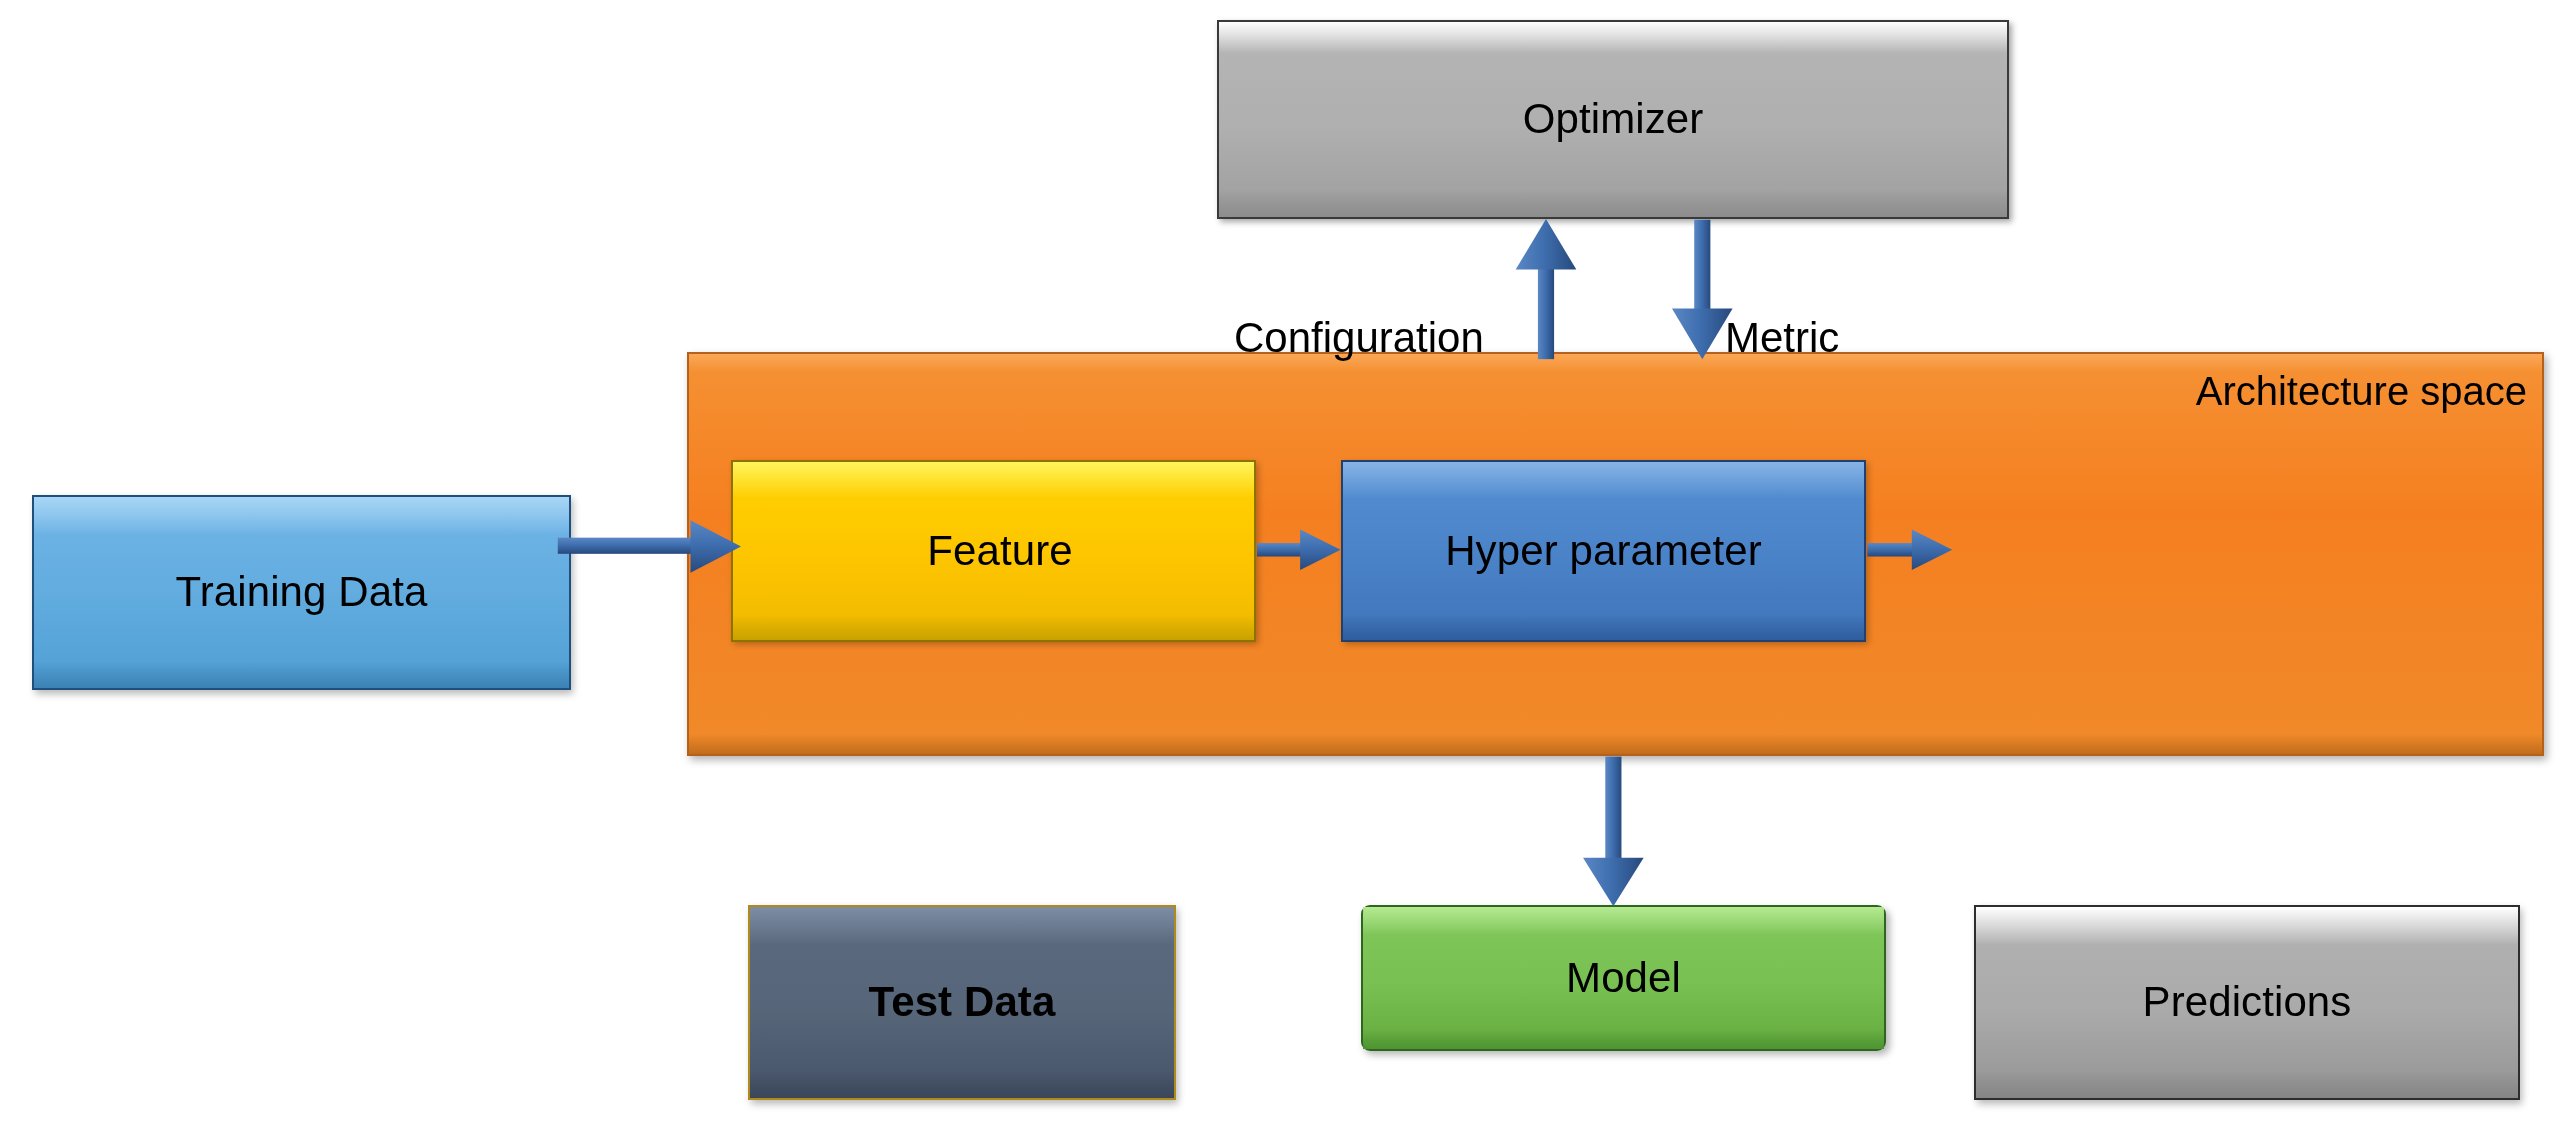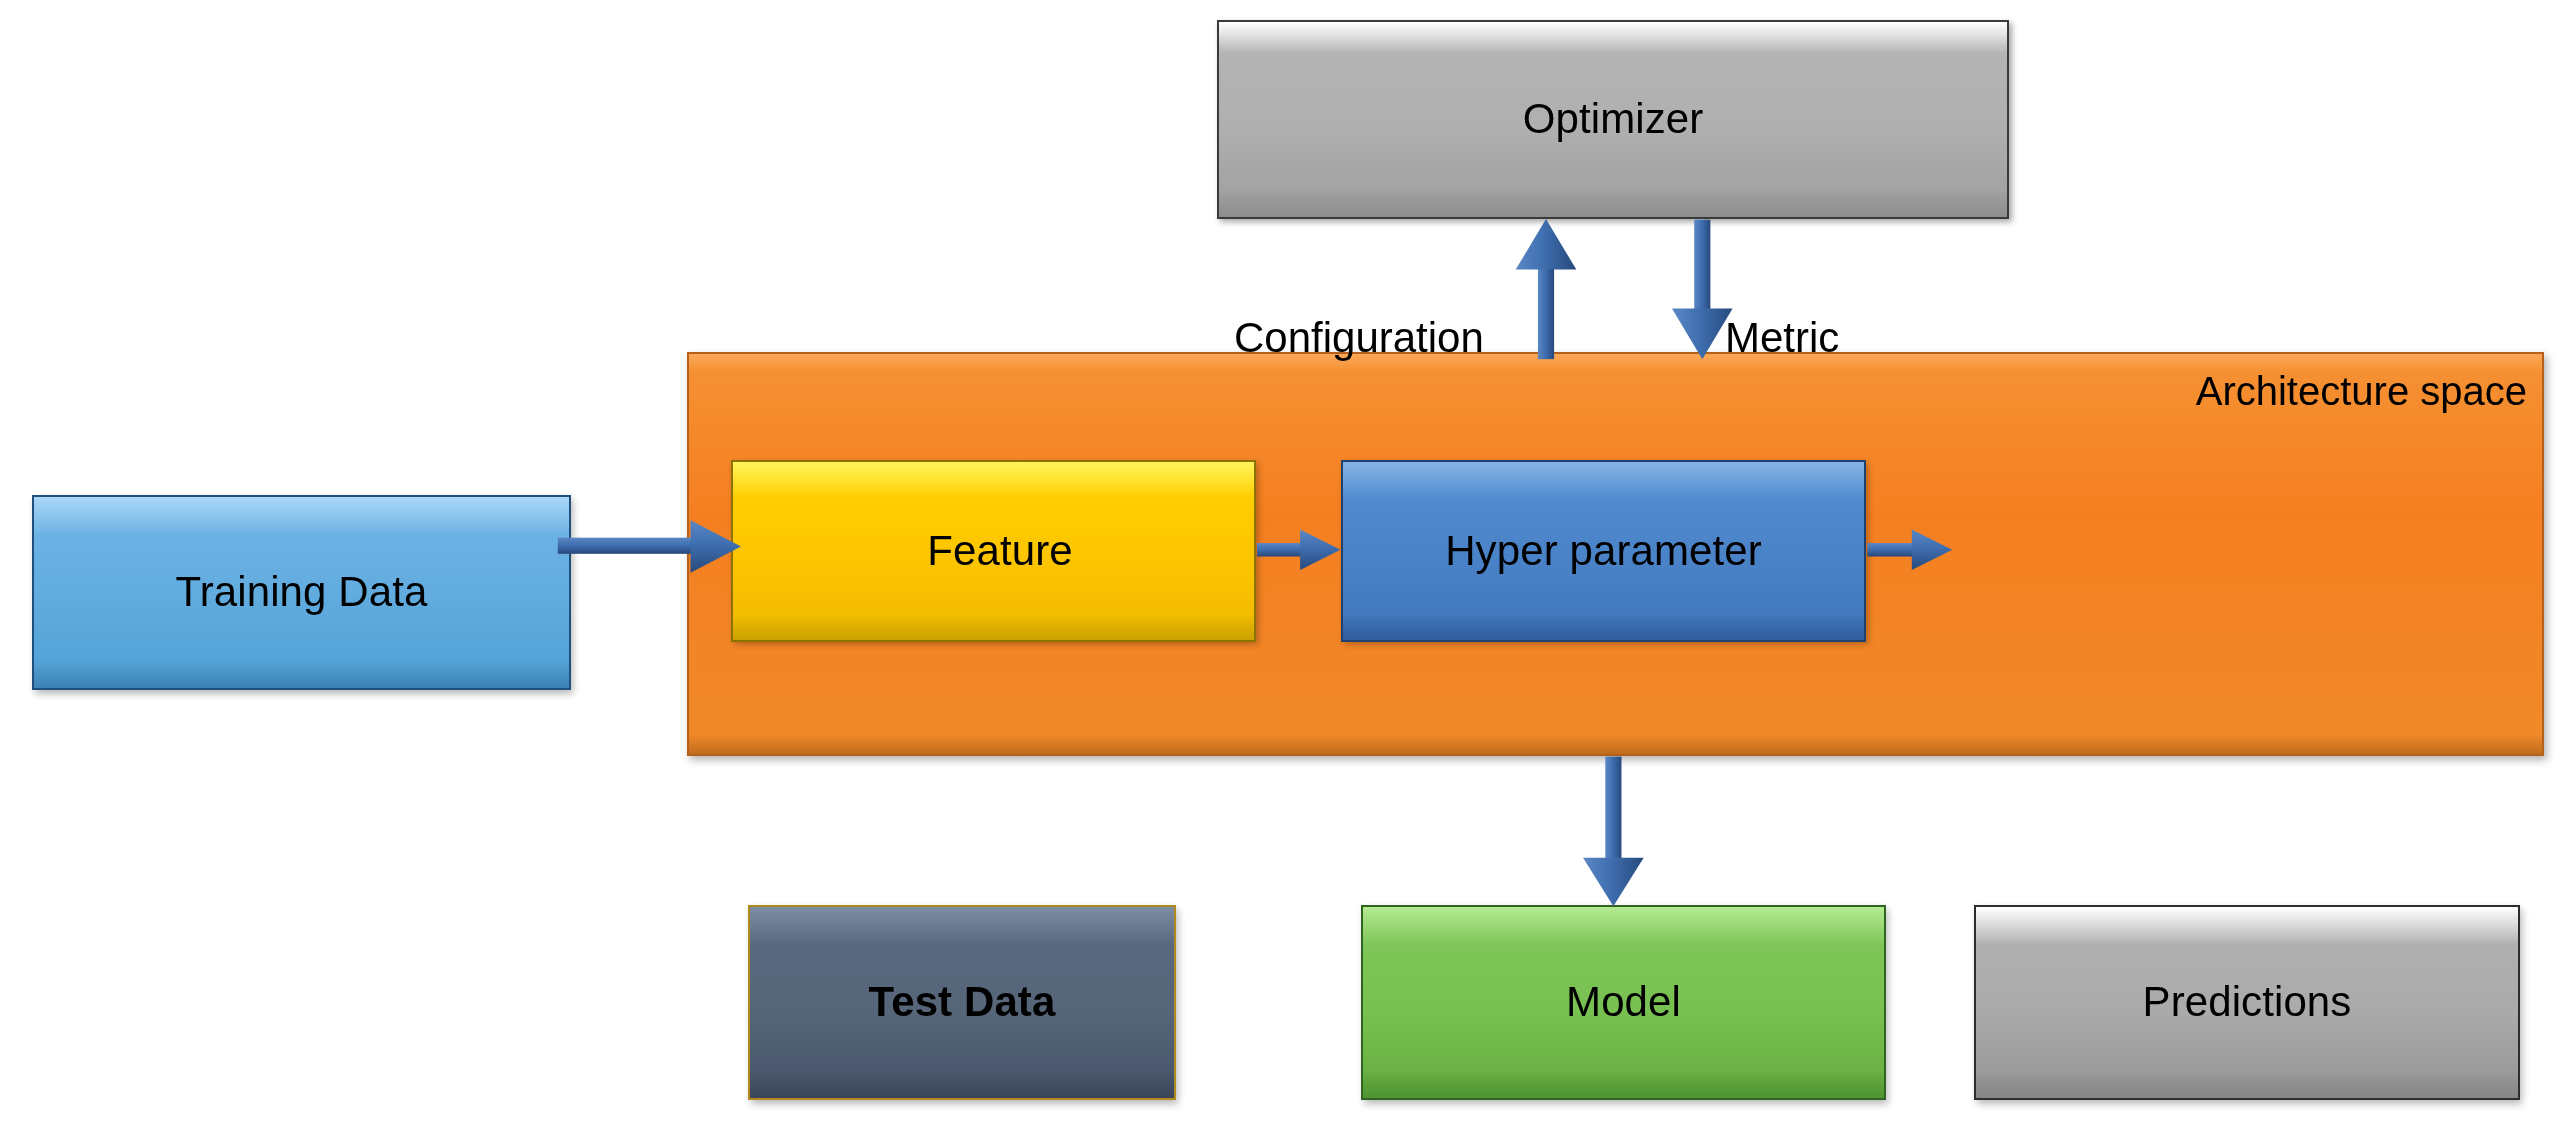--- a/index.html
+++ b/index.html
@@ -170,24 +170,25 @@
   }
   #test-data-box::before {
     background: linear-gradient(180deg,#7d8da3 0%, rgba(91,106,128,0) 100%);
   }
   #test-data-box::after {
     background: linear-gradient(180deg, rgba(60,72,92,0) 0%, #3b4759 100%);
   }
 
   
   #model-box {
-    left: 1361px; top: 905px; width: 525px; height: 195px;
+    left: 1361px; top: 905px; width: 525px; height: 146px;
     background: linear-gradient(180deg,#82c85c 0%, #78c052 55%, #65ab3f 100%);
     border-color: #2f6520;
     box-shadow: 3.4px 4px 7.4px rgba(0,0,0,0.28);
+    border-radius: 9px;
   }
   #model-box::before {
     background: linear-gradient(180deg,#b5ea91 0%, rgba(130,200,92,0) 100%);
   }
   #model-box::after {
     background: linear-gradient(180deg, rgba(80,150,55,0) 0%, #4e9432 100%);
   }
 
   
   #predictions-box {

